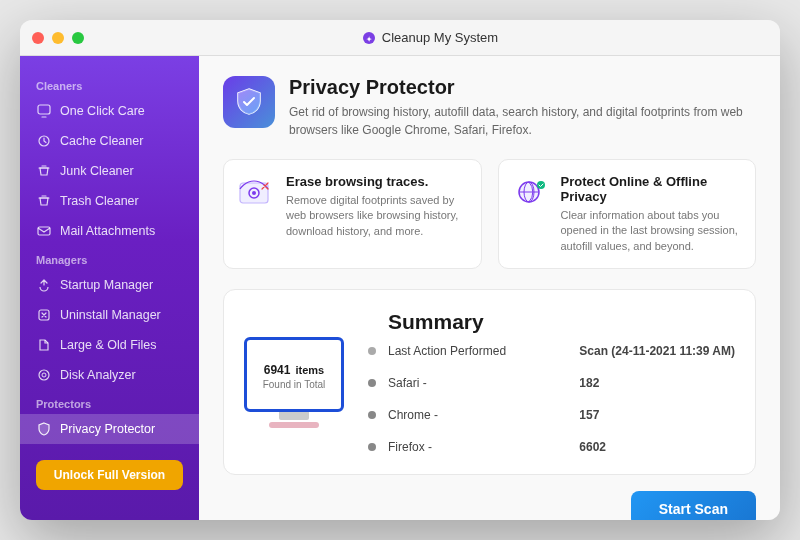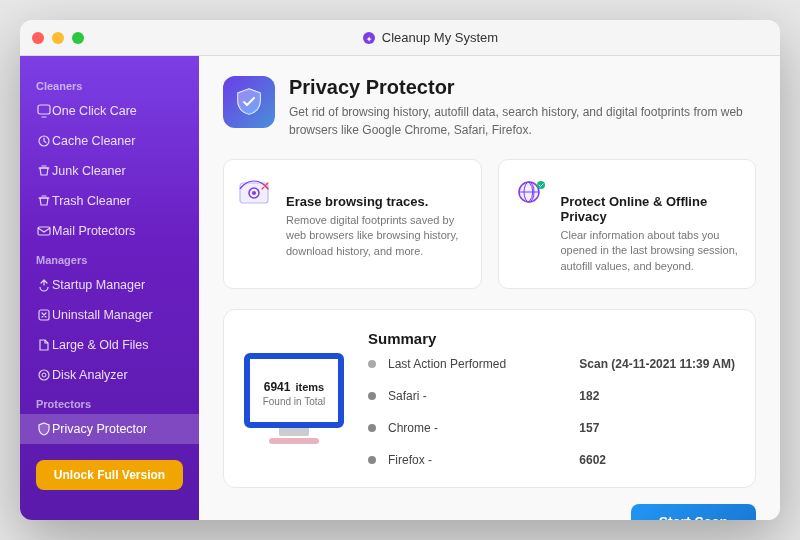--- a/index.html
+++ b/index.html
@@ -75,21 +75,21 @@
       font-size: 11px;
       font-weight: 600;
       color: rgba(255,255,255,0.6);
       padding: 8px 16px 4px 16px;
       text-transform: none;
     }
 
     .sidebar-item {
       display: flex;
       align-items: center;
-      gap: 0;
+      gap: 8px;
       padding: 7px 16px;
       font-size: 12.5px;
       color: rgba(255,255,255,0.85);
       cursor: pointer;
       border-radius: 0;
     }
 
     .sidebar-item.active {
       background: rgba(255,255,255,0.2);
       color: #fff;
@@ -188,21 +188,20 @@
       display: flex;
       align-items: center;
       justify-content: center;
     }
 
     .feature-card h3 {
       font-size: 13px;
       font-weight: 700;
       color: #1a1a1a;
       margin-bottom: 4px;
-      margin-top: 20px;
     }
 
     .feature-card p {
       font-size: 11px;
       color: #777;
       line-height: 1.4;
     }
 
     
     .summary-card {
@@ -219,21 +218,21 @@
     .monitor-graphic {
       display: flex;
       flex-direction: column;
       align-items: center;
       flex-shrink: 0;
     }
 
     .monitor-screen {
       width: 100px;
       height: 75px;
-      border: 6px solid #1d4ed8;
+      border: 3px solid #1d4ed8;
       border-radius: 6px;
       display: flex;
       align-items: center;
       justify-content: center;
       flex-direction: column;
       background: white;
     }
 
     .monitor-count {
       font-size: 18px;
@@ -265,24 +264,25 @@
       background: #e8b4c0;
       border-radius: 3px;
       margin-top: 2px;
     }
 
     .summary-info {
       flex: 1;
     }
 
     .summary-info h2 {
-      font-size: 15px;
+      font-size: 21px;
       font-weight: 700;
       color: #1a1a1a;
       margin-bottom: 10px;
+      margin-left: 20px;
     }
 
     .summary-table {
       display: grid;
       grid-template-columns: auto 1fr auto;
       gap: 18px 12px;
       align-items: center;
     }
 
     .summary-dot {
@@ -389,21 +389,21 @@
         <span>Trash Cleaner</span>
       </div>
 
       <div class="sidebar-item">
         <div class="sidebar-icon">
           <svg width="14" height="14" viewBox="0 0 14 14" fill="none">
             <rect x="1" y="3" width="12" height="8" rx="1.5" stroke="rgba(255,255,255,0.8)" stroke-width="1.2"></rect>
             <path d="M1 4l6 4 6-4" stroke="rgba(255,255,255,0.8)" stroke-width="1.2"></path>
           </svg>
         </div>
-        <span>Mail Protectors</span>
+        <span>Mail Attachments</span>
       </div>
 
       <div class="sidebar-section-label">Managers</div>
 
       <div class="sidebar-item">
         <div class="sidebar-icon">
           <svg width="14" height="14" viewBox="0 0 14 14" fill="none">
             <path d="M7 2v5M4 5l3-3 3 3" stroke="rgba(255,255,255,0.8)" stroke-width="1.2" stroke-linecap="round" stroke-linejoin="round"></path>
             <path d="M3 9a4 4 0 008 0" stroke="rgba(255,255,255,0.8)" stroke-width="1.2"></path>
           </svg>

